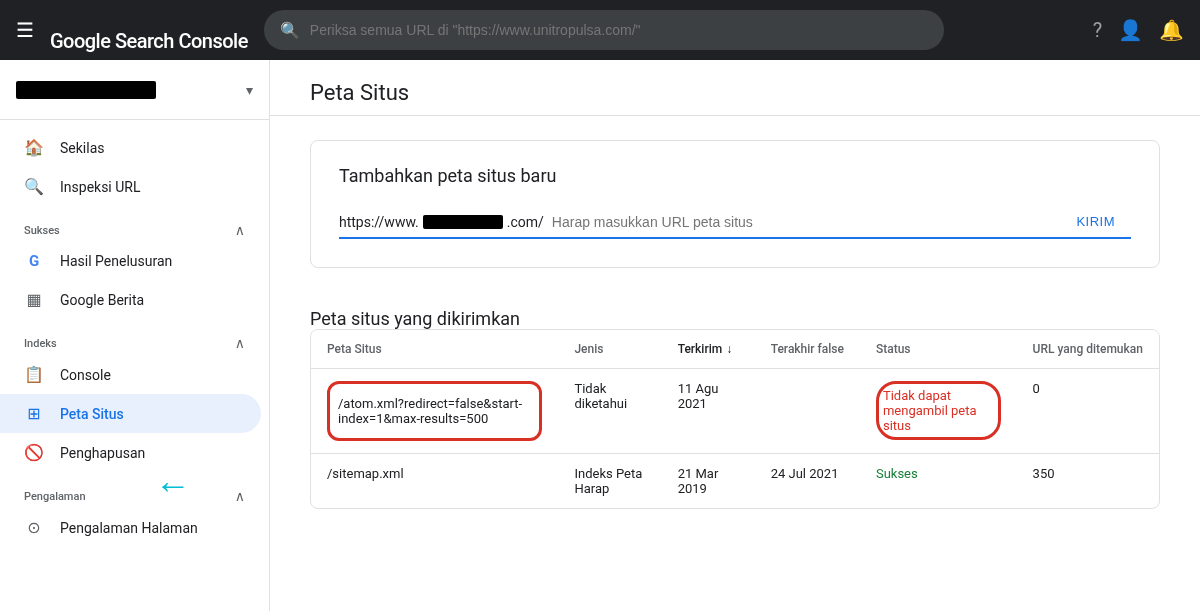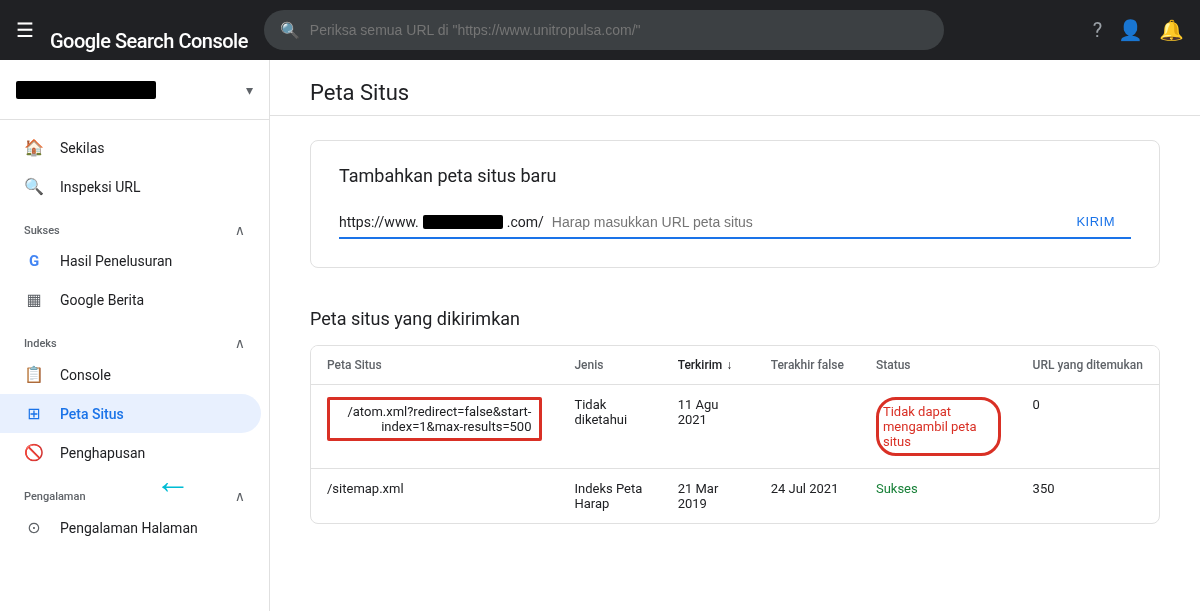--- a/index.html
+++ b/index.html
@@ -174,21 +174,20 @@
       cursor: pointer;
       padding: 8px 16px;
       text-transform: uppercase;
       letter-spacing: 0.5px;
     }
 
     
     .submitted-title {
       font-size: 18px;
       font-weight: 400;
-      margin-bottom: 16px;
       color: #202124;
     }
     .table-container { border: 1px solid #e0e0e0; border-radius: 8px; overflow: hidden; }
     .data-table { width: 100%; border-collapse: collapse; }
     .data-table th {
       text-align: left;
       padding: 12px 16px;
       font-size: 12px;
       font-weight: 500;
       color: #5f6368;
@@ -325,21 +324,21 @@
                   <th><span>Jenis</span></th>
                   <th class="sorted"><span>Terkirim</span><span class="sort-icon">↓</span></th>
                   <th><span>Terakhir false</span></th>
                   <th><span>Status</span></th>
                   <th><span>URL yang ditemukan</span></th>
                 </tr>
               </thead>
               <tbody id="table-body">
 
               <tr>
-                    <td style="position: relative;"><div style="position: relative; display: inline-block; border: 3px solid rgb(217, 48, 37); border-radius: 2px; padding: 4px 8px; text-align: right;">/atom.xml?redirect=false&amp;start-index=1&amp;max-results=500</div></td>
+                    <td style="position: relative;"><div style="position: relative; display: inline-block; border: 3px solid rgb(217, 48, 37); border-radius: 12px; padding: 12px 8px;">/atom.xml?redirect=false&amp;start-index=1&amp;max-results=500</div></td>
                     <td>Tidak diketahui</td>
                     <td>11 Agu 2021</td>
                     <td></td>
                     <td><span style="border: 3px solid rgb(217, 48, 37); border-radius: 20px; padding: 4px 4px; display: inline-block;"><span class="status-error">Tidak dapat mengambil peta situs</span></span></td>
                     <td>0</td>
                   </tr>
                   <tr>
                     <td style="position: relative;">/sitemap.xml</td>
                     <td>Indeks Peta Harap</td>
                     <td>21 Mar 2019</td>

